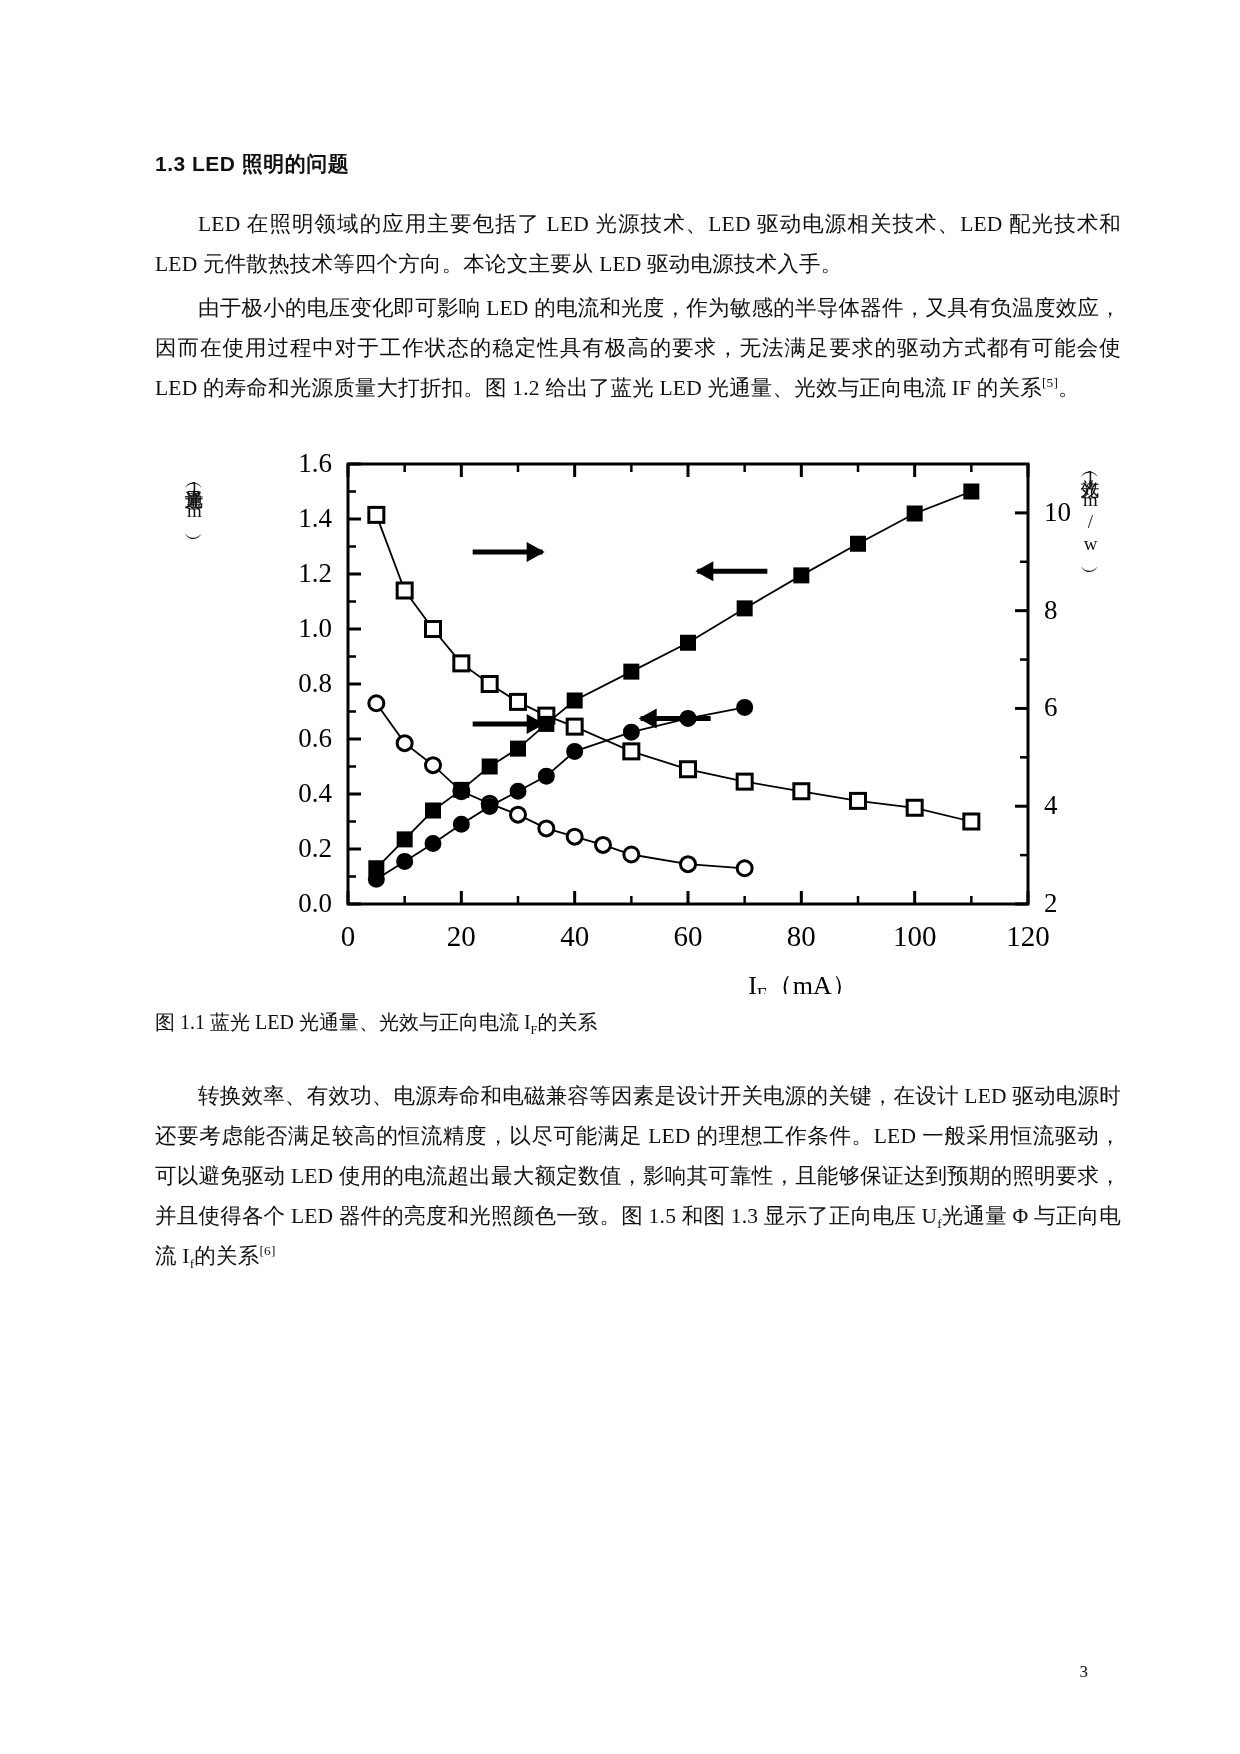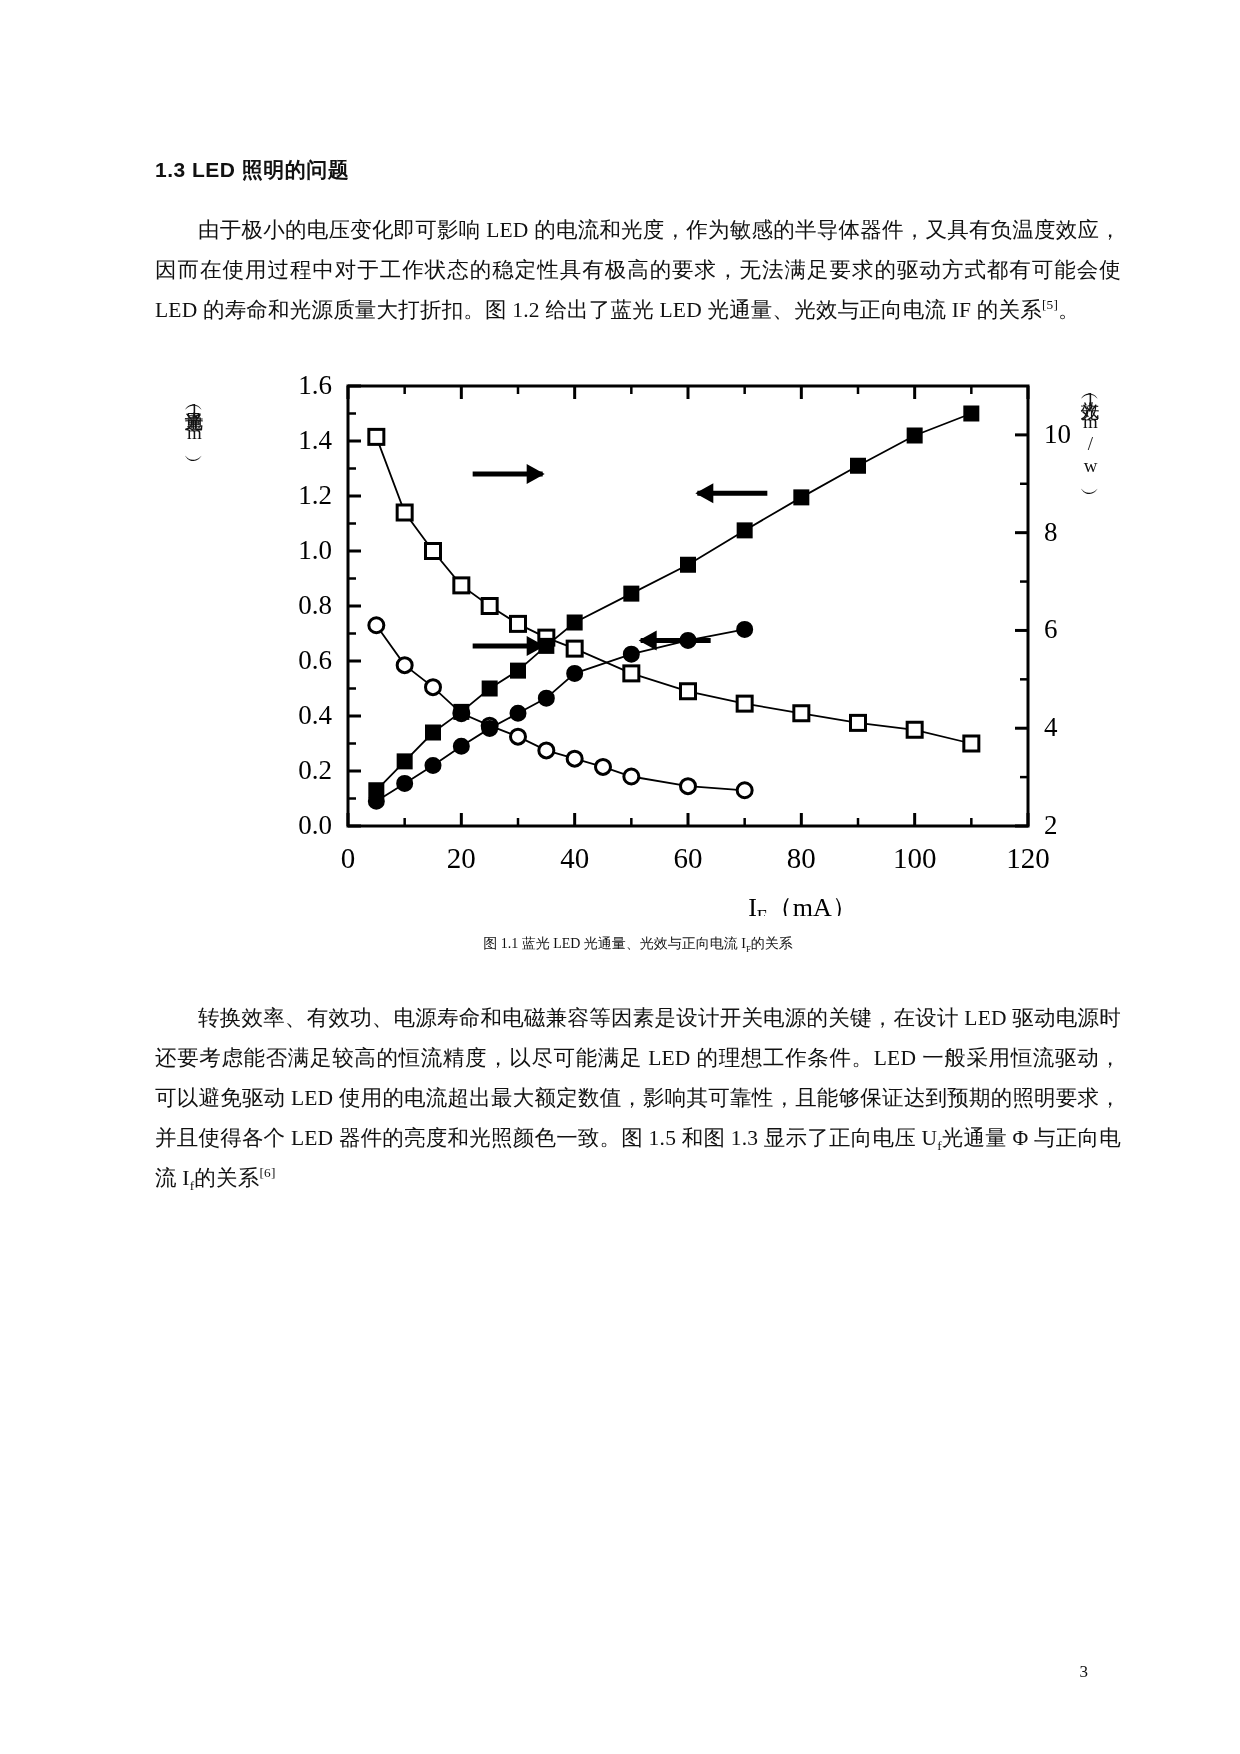--- a/index.html
+++ b/index.html
@@ -7,21 +7,20 @@
     width:1240px; height:1754px;
     font-family:"Liberation Serif", "DejaVu Serif", serif;
     color:#111;
     position:relative;
     overflow:hidden;
   }
   .page {
     position:absolute; inset:0;
     padding:150px 119px 60px 155px;
     box-sizing:border-box;
-    margin-top:6px;
   }
   h2.section-title {
     font-family:"Liberation Sans","DejaVu Sans",sans-serif;
     font-size:21px;
     font-weight:bold;
     margin:0 0 26px 0;
     letter-spacing:.5px;
   }
   p.body-text {
     font-size:21.5px;
@@ -39,22 +38,21 @@
   .figure-block { margin:26px 0 0 0; }
   .figure-wrap {
     position:relative;
     width:930px;
     height:560px;
     margin:0 auto;
   }
   svg.chart { display:block; }
 
   .fig-caption {
-    text-align:center;
-    font-size:14px;
+    font-size:20px;
     margin-top:14px;
     line-height:28px;
   }
 
   .axis-title-v {
     position:absolute;
     writing-mode:vertical-rl;
     text-orientation:upright;
     font-size:19px;
     line-height:22px;
@@ -71,20 +69,21 @@
   }
   .spacer { height:40px; }
 </style>
 </head>
 <body>
 
 <div class="page">
 
   <h2 class="section-title">1.3 LED 照明的问题</h2>
 
+  <p class="body-text">LED 在照明领域的应用主要包括了 LED 光源技术、LED 驱动电源相关技术、LED 配光技术和 LED 元件散热技术等四个方向。本论文主要从 LED 驱动电源技术入手。</p>
 
   <p class="body-text"><span>由于极小的电压变化即可影响 LED 的电流和光度，作为敏感的半导体器件，又具有负温度效应，因而在使用过程中对于工作状态的稳定性具有极高的要求，无法满足要求的驱动方式都有可能会使 LED 的寿命和光源质量大打折扣。图 1.2 给出了蓝光 LED 光通量、光效与正向电流 IF 的关系</span><sup>[5]</sup><span>。</span></p>
 
   <div class="figure-block">
     <div class="figure-wrap">
 
       <span class="axis-title-v axis-left-title">光通量（lm）</span>
       <span class="axis-title-v axis-right-title">光效（lm/w）</span>
 
       <svg class="chart" id="chart-svg" width="930" height="560" viewBox="0 0 930 560" font-family="Liberation Serif, DejaVu Serif, serif">

